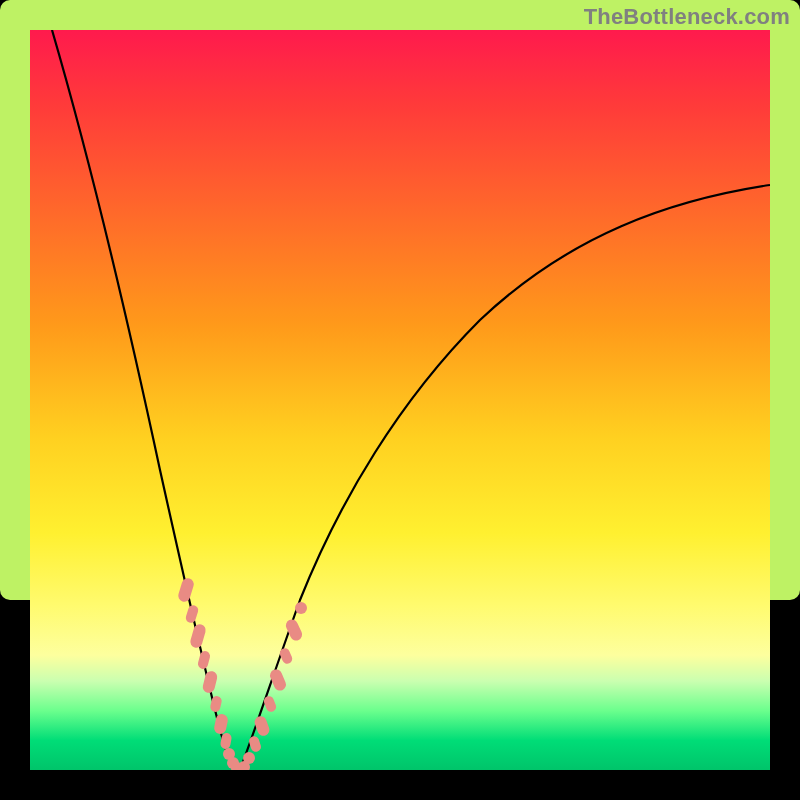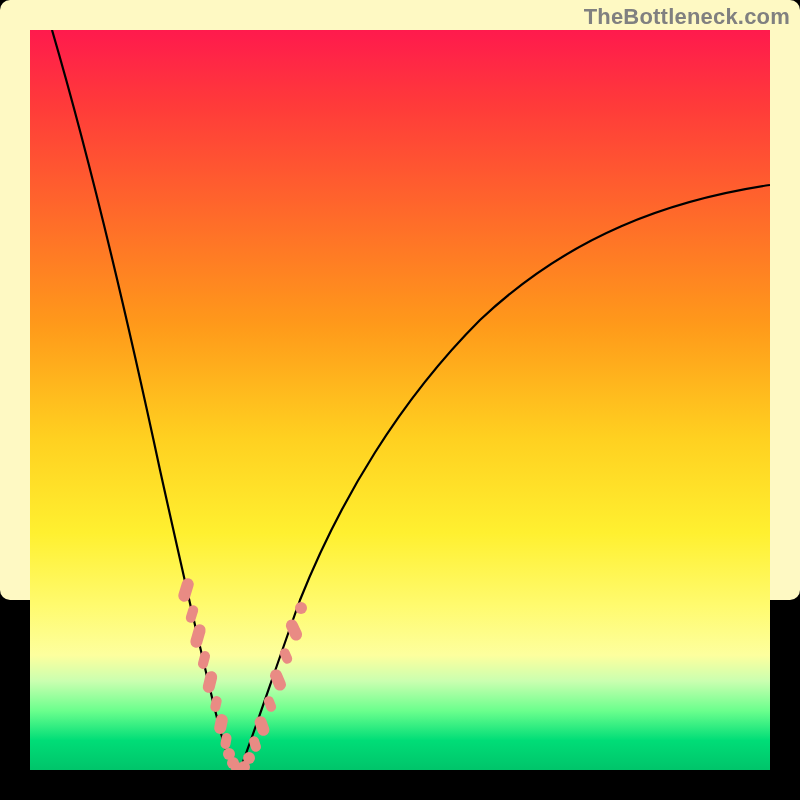--- a/index.html
+++ b/index.html
@@ -7,21 +7,21 @@
     padding: 0;
     width: 800px;
     height: 800px;
     overflow: hidden;
     background: #000;
   }
   .canvas {
     position: relative;
     width: 800px;
     height: 600px;
-    background: #fef9c3;
+    background: #bef264;
     border-radius: 10px;
   }
   .plot-area {
     position: absolute;
     left: 30px;
     top: 30px;
     width: 740px;
     height: 740px;
     background: linear-gradient(to bottom,
       #ff1a4d 0%,

